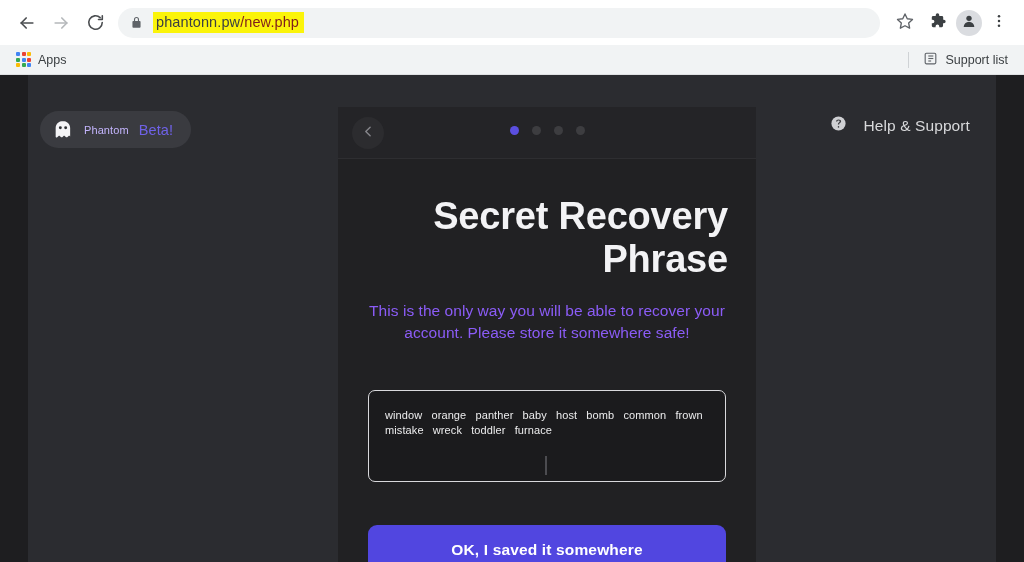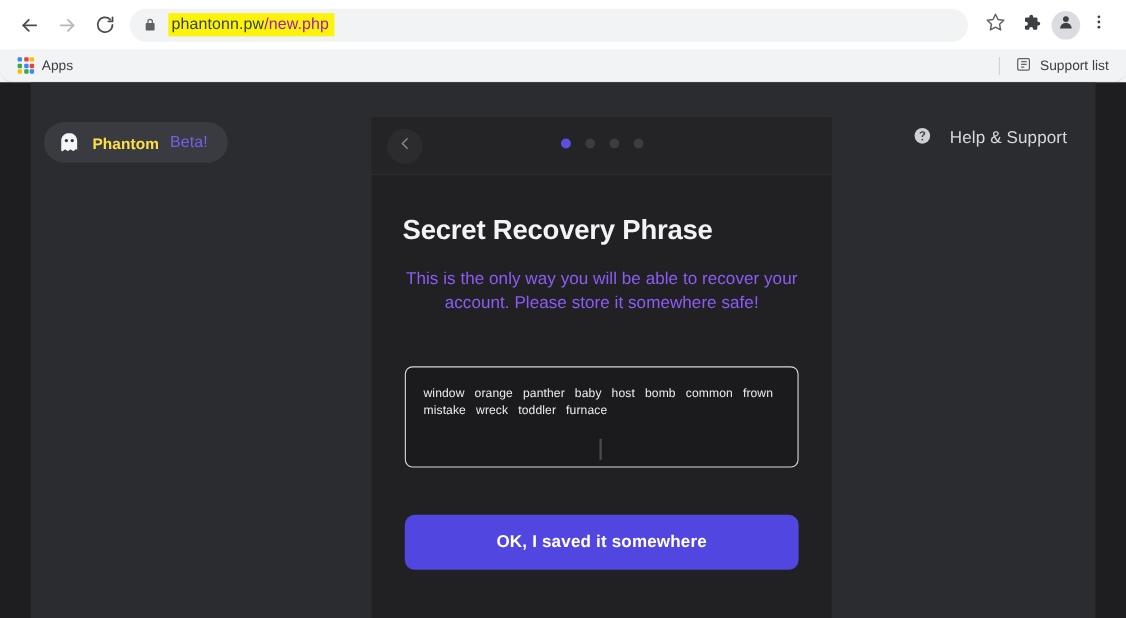--- a/index.html
+++ b/index.html
@@ -58,21 +58,21 @@
     position: relative;
     display: inline-flex;
     align-items: baseline;
     font-size: 14.5px;
     letter-spacing: 0.1px;
     white-space: nowrap;
     background: #fbf40a;
     padding: 2px 5px 3px 3px;
   }
   .url-host { color: #3c4043; }
-  .url-path { color: #a21caf; }
+  .url-path { color: #7f1d1d; }
 
   .tool-icon {
     width: 30px; height: 30px;
     flex: 0 0 auto;
     display: flex; align-items: center; justify-content: center;
     margin-left: 2px;
   }
   .avatar-btn {
     width: 26px; height: 26px;
     border-radius: 50%;
@@ -85,21 +85,20 @@
   .bookmarks-bar {
     position: absolute;
     left: 0; top: 45px;
     width: 1024px;
     height: 30px;
     background: #f1f3f4;
     display: flex;
     align-items: center;
     padding: 0 10px;
     border-bottom: 1px solid #dfe1e3;
-    border-radius: 12px;
   }
   .bm-item {
     display: flex;
     align-items: center;
     gap: 7px;
     font-size: 12.5px;
     color: #3c4043;
     padding: 2px 6px;
     border-radius: 4px;
   }
@@ -146,23 +145,23 @@
     align-items: center;
     gap: 10px;
     padding: 0 18px 0 12px;
   }
   .ghost-icon {
     width: 22px; height: 22px;
     flex: 0 0 auto;
     display: flex; align-items: center; justify-content: center;
   }
   .brand-name {
-    font-size: 14px;
-    font-weight: bold;
-    color: #fde047;
+    font-size: 11px;
+    font-weight: normal;
+    color: #c4b5fd;
     letter-spacing: 0.1px;
   }
   .brand-beta {
     font-size: 14.5px;
     font-weight: normal;
     color: #6f62e8;
     letter-spacing: 0.1px;
   }
 
   
@@ -214,22 +213,22 @@
     gap: 13px;
   }
   .dot { width: 9px; height: 9px; border-radius: 50%; }
 
   .modal-body {
     padding: 0 28px;
   }
 
   .modal-title {
     margin-top: 36px;
-    text-align: left;
-    font-size: 25px;
+    text-align: right;
+    font-size: 38px;
     font-weight: bold;
     color: #f3f3f5;
     letter-spacing: -0.2px;
   }
 
   .modal-warning {
     margin-top: 19px;
     text-align: center;
     font-size: 15.5px;
     line-height: 1.42;

